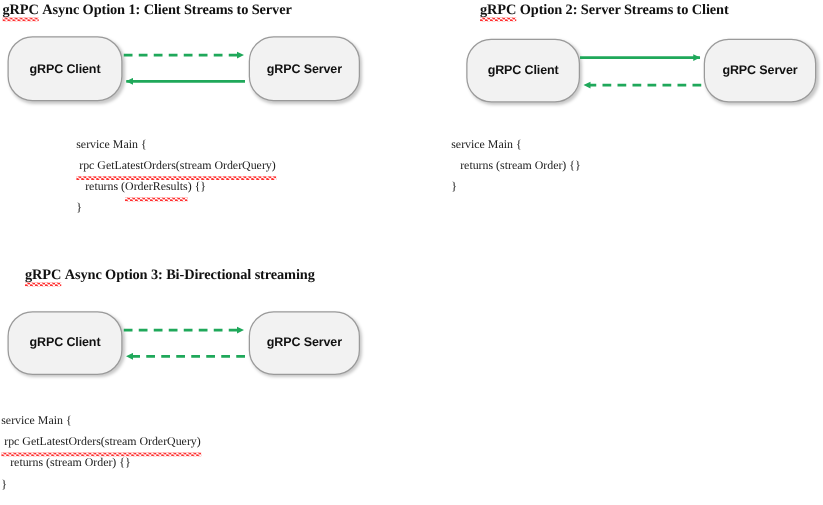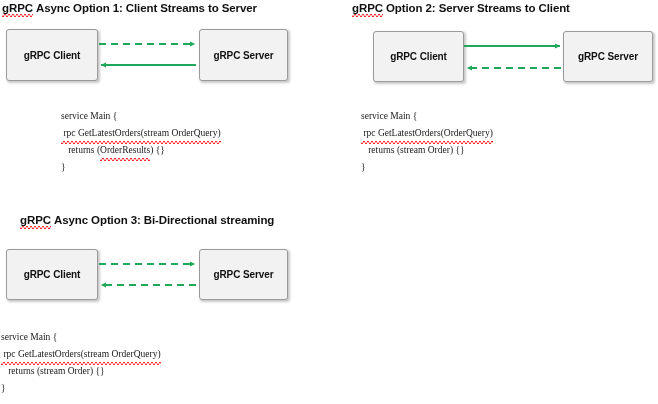--- a/index.html
+++ b/index.html
@@ -18,20 +18,21 @@
   .panel {
     position: absolute;
   }
   .panel-title {
     font-size: 11.5px;
     font-weight: bold;
     letter-spacing: -0.1px;
     color: #111111;
     white-space: nowrap;
     line-height: 14px;
+    font-family: Liberation Serif, serif;
   }
   
   .sp {
     position: relative;
     display: inline-block;
   }
   .sp::after {
     content: "";
     position: absolute;
     left: 0;
@@ -45,21 +46,21 @@
     background-repeat: repeat-x;
     pointer-events: none;
   }
   .diagram {
     position: absolute;
   }
   .node {
     position: absolute;
     background: #f2f2f2;
     border: 1px solid #9a9a9a;
-    border-radius: 3px;
+    border-radius: 20px;
     box-shadow: 1.5px 1.5px 2.5px rgba(0,0,0,0.22);
     display: flex;
     align-items: center;
     justify-content: center;
     box-sizing: border-box;
   }
   .node-label {
     font-size: 10px;
     font-weight: bold;
     color: #111111;
@@ -115,21 +116,21 @@
   </svg>
 </div>
 
 <div class="code" style="left:61px; top:108px;">
   <span class="ln">service Main {</span>
   <span class="ln"><span class="sp"> rpc GetLatestOrders(stream OrderQuery)</span></span>
   <span class="ln"><span>&nbsp;&nbsp;&nbsp;returns (</span><span class="sp">OrderResults</span><span>) {}</span></span>
   <span class="ln">}</span>
 </div>
 
-<div class="panel" style="left:352px; top:1px;">
+<div class="panel" style="left:384px; top:1px;">
   <div class="panel-title">
     <span class="sp">gRPC</span><span>&nbsp;Option 2: Server Streams to Client</span>
   </div>
 </div>
 
 <div class="diagram" style="left:0px; top:0px;">
   <div class="node" style="left:373px; top:31px; width:91px; height:51px;">
     <span class="node-label">gRPC Client</span>
   </div>
   <div class="node" style="left:563px; top:31px; width:90px; height:51px;">
@@ -144,21 +145,20 @@
         <path d="M0,0.3 L5.6,3 L0,5.7 z" fill="#1FA85A"></path>
       </marker>
     </defs>
     <line x1="464" y1="46" x2="560" y2="46" stroke="#1FA85A" stroke-width="2.2" marker-end="url(#ah-r-2)"></line>
     <line x1="561" y1="68" x2="467" y2="68" stroke="#1FA85A" stroke-width="2.2" stroke-dasharray="7,5" marker-end="url(#ah-l-2)"></line>
   </svg>
 </div>
 
 <div class="code" style="left:361px; top:108px;">
   <span class="ln">service Main {</span>
-  <span class="ln"><span class="sp"> rpc GetLatestOrders(OrderQuery)</span></span>
   <span class="ln">   returns (stream Order) {}</span>
   <span class="ln">}</span>
 </div>
 
 <div class="panel" style="left:20px; top:213px;">
   <div class="panel-title">
     <span class="sp">gRPC</span><span>&nbsp;Async Option 3: Bi-Directional streaming</span>
   </div>
 </div>
 

